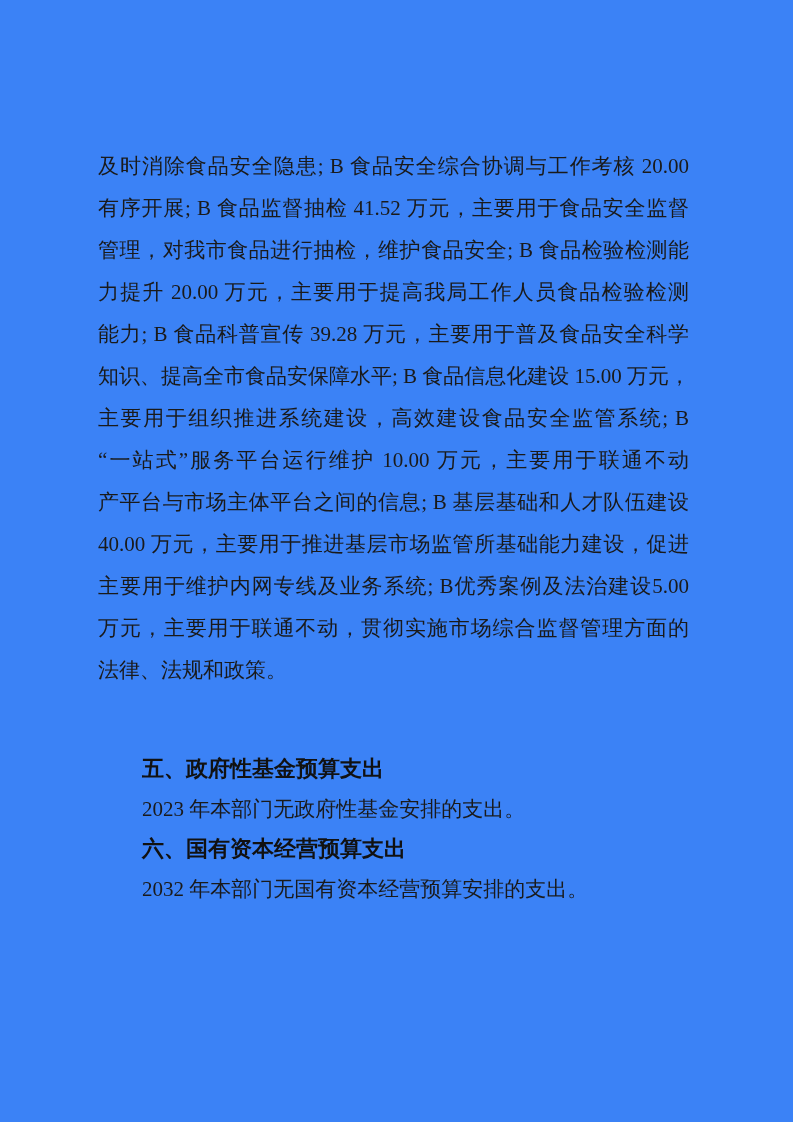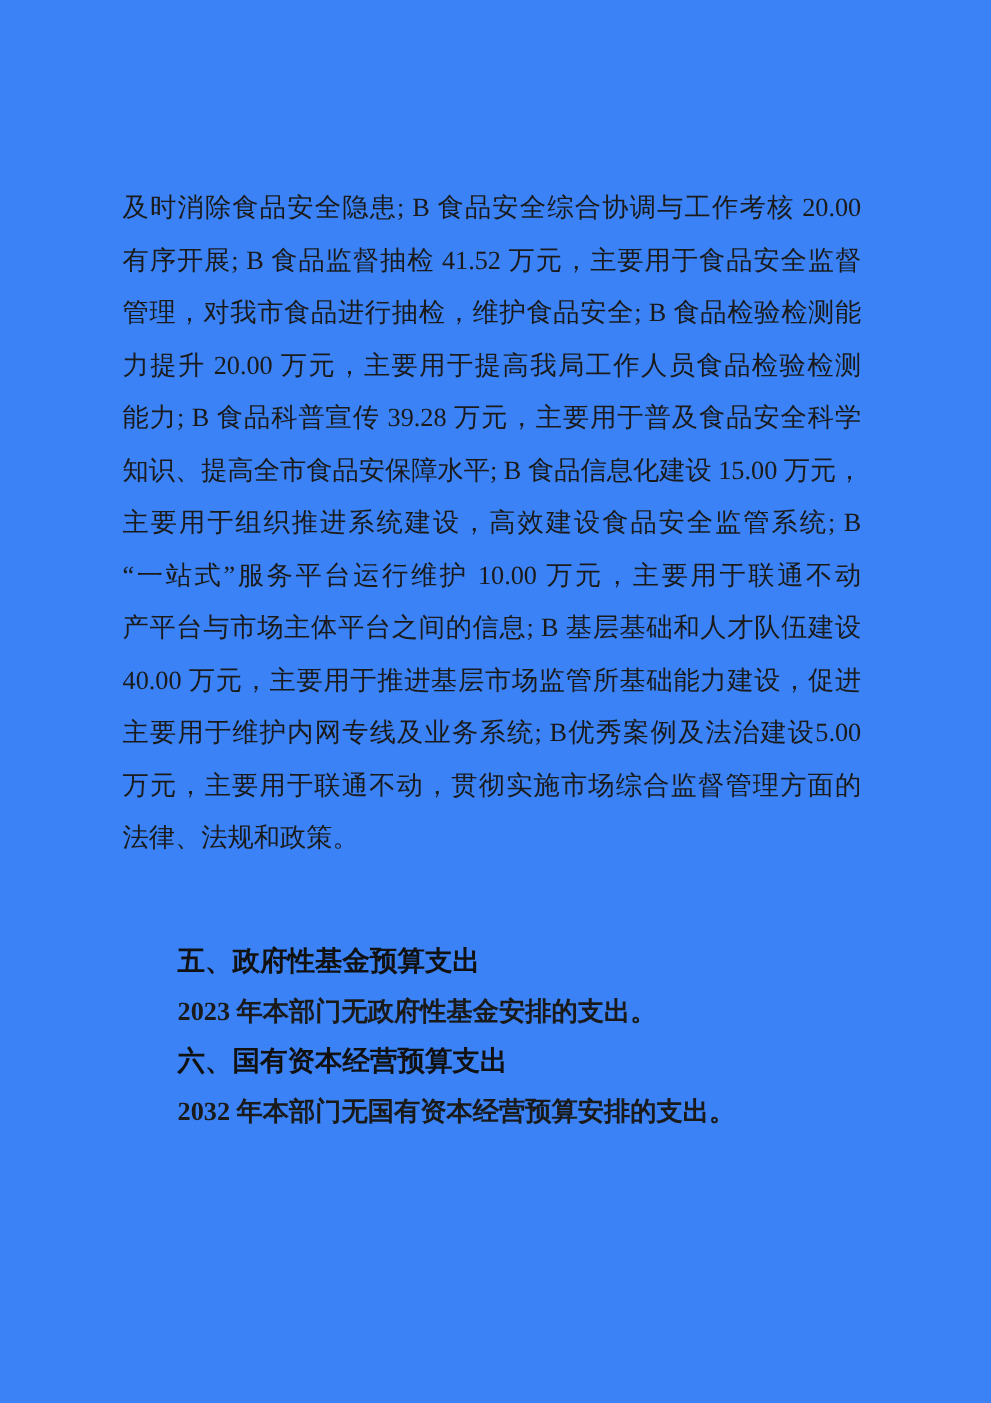--- a/index.html
+++ b/index.html
@@ -50,21 +50,20 @@
     color: #111111;
     white-space: nowrap;
   }
   .sec-para {
     margin: 0;
     font-family: "Liberation Serif", "DejaVu Serif", serif;
     font-size: 21px;
     line-height: 40px;
     text-indent: 44px;
     white-space: nowrap;
-    font-weight: bold;
   }
 </style>
 </head>
 <body>
 
 <div class="page">
 
   <div class="body-block">
     <div class="bl jl">及时消除食品安全隐患; B 食品安全综合协调与工作考核 20.00</div>
     <div class="bl jl">有序开展; B 食品监督抽检 41.52 万元，主要用于食品安全监督</div>

